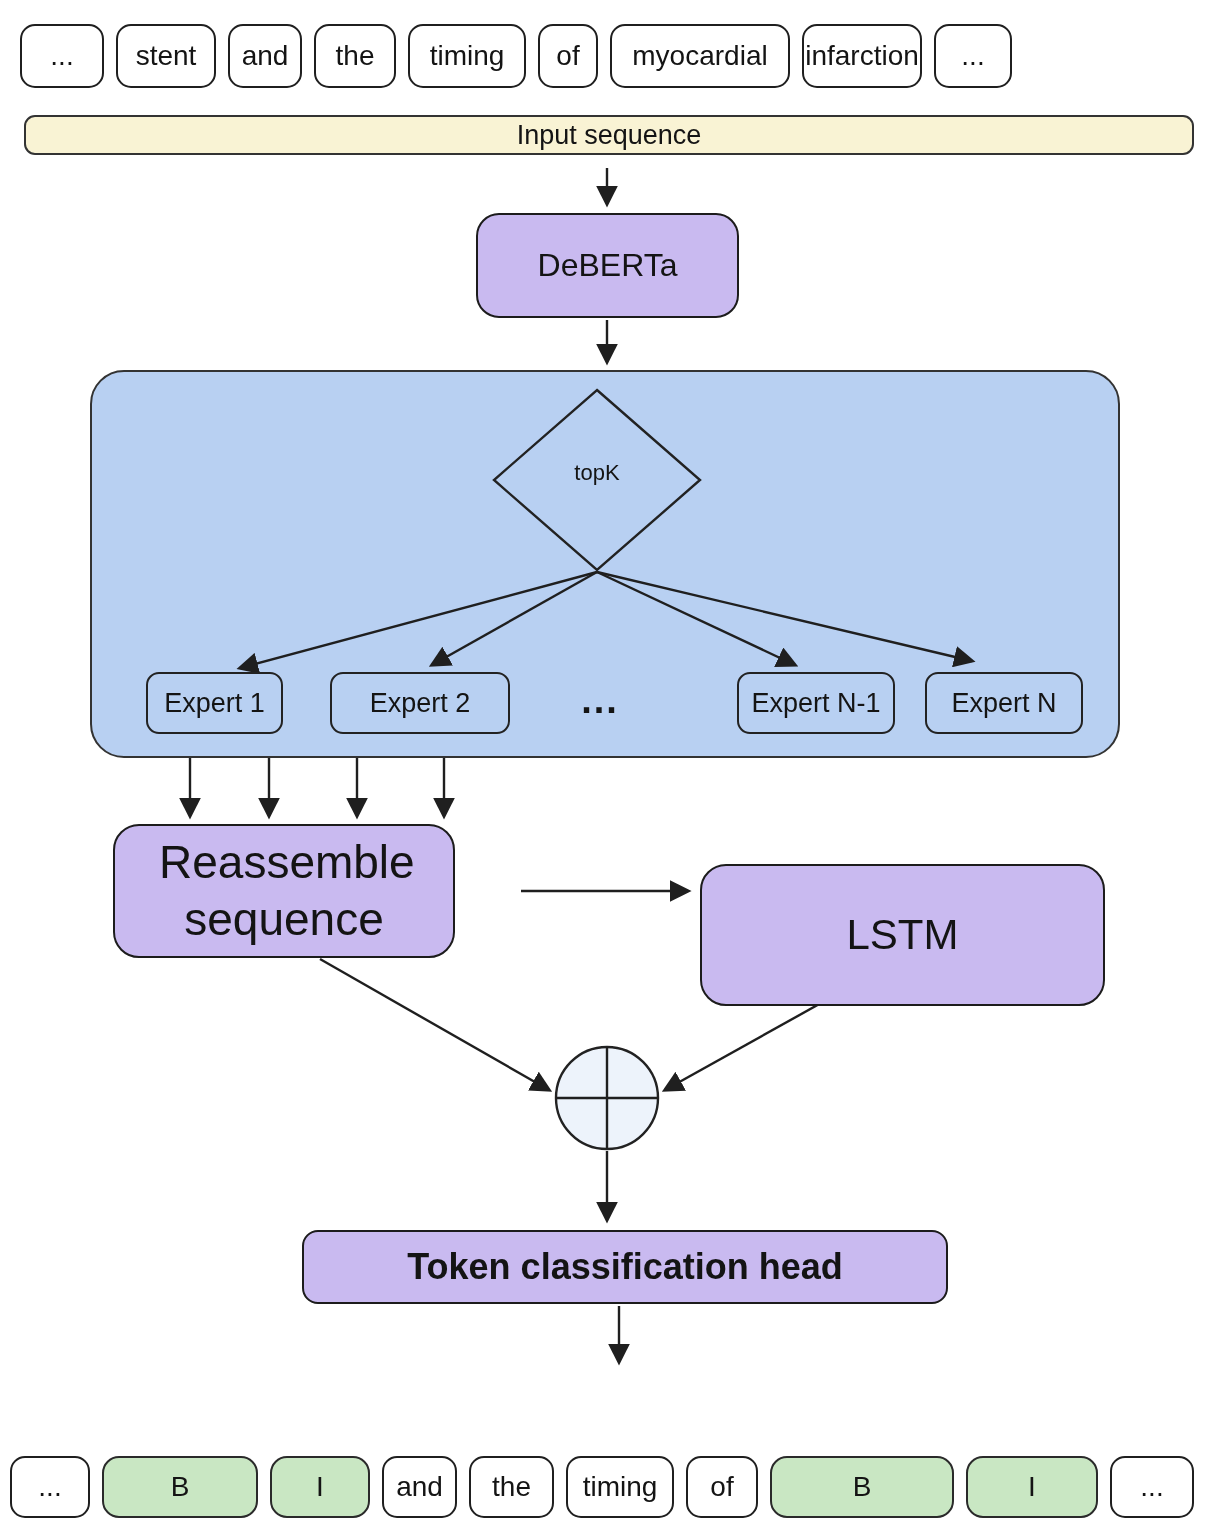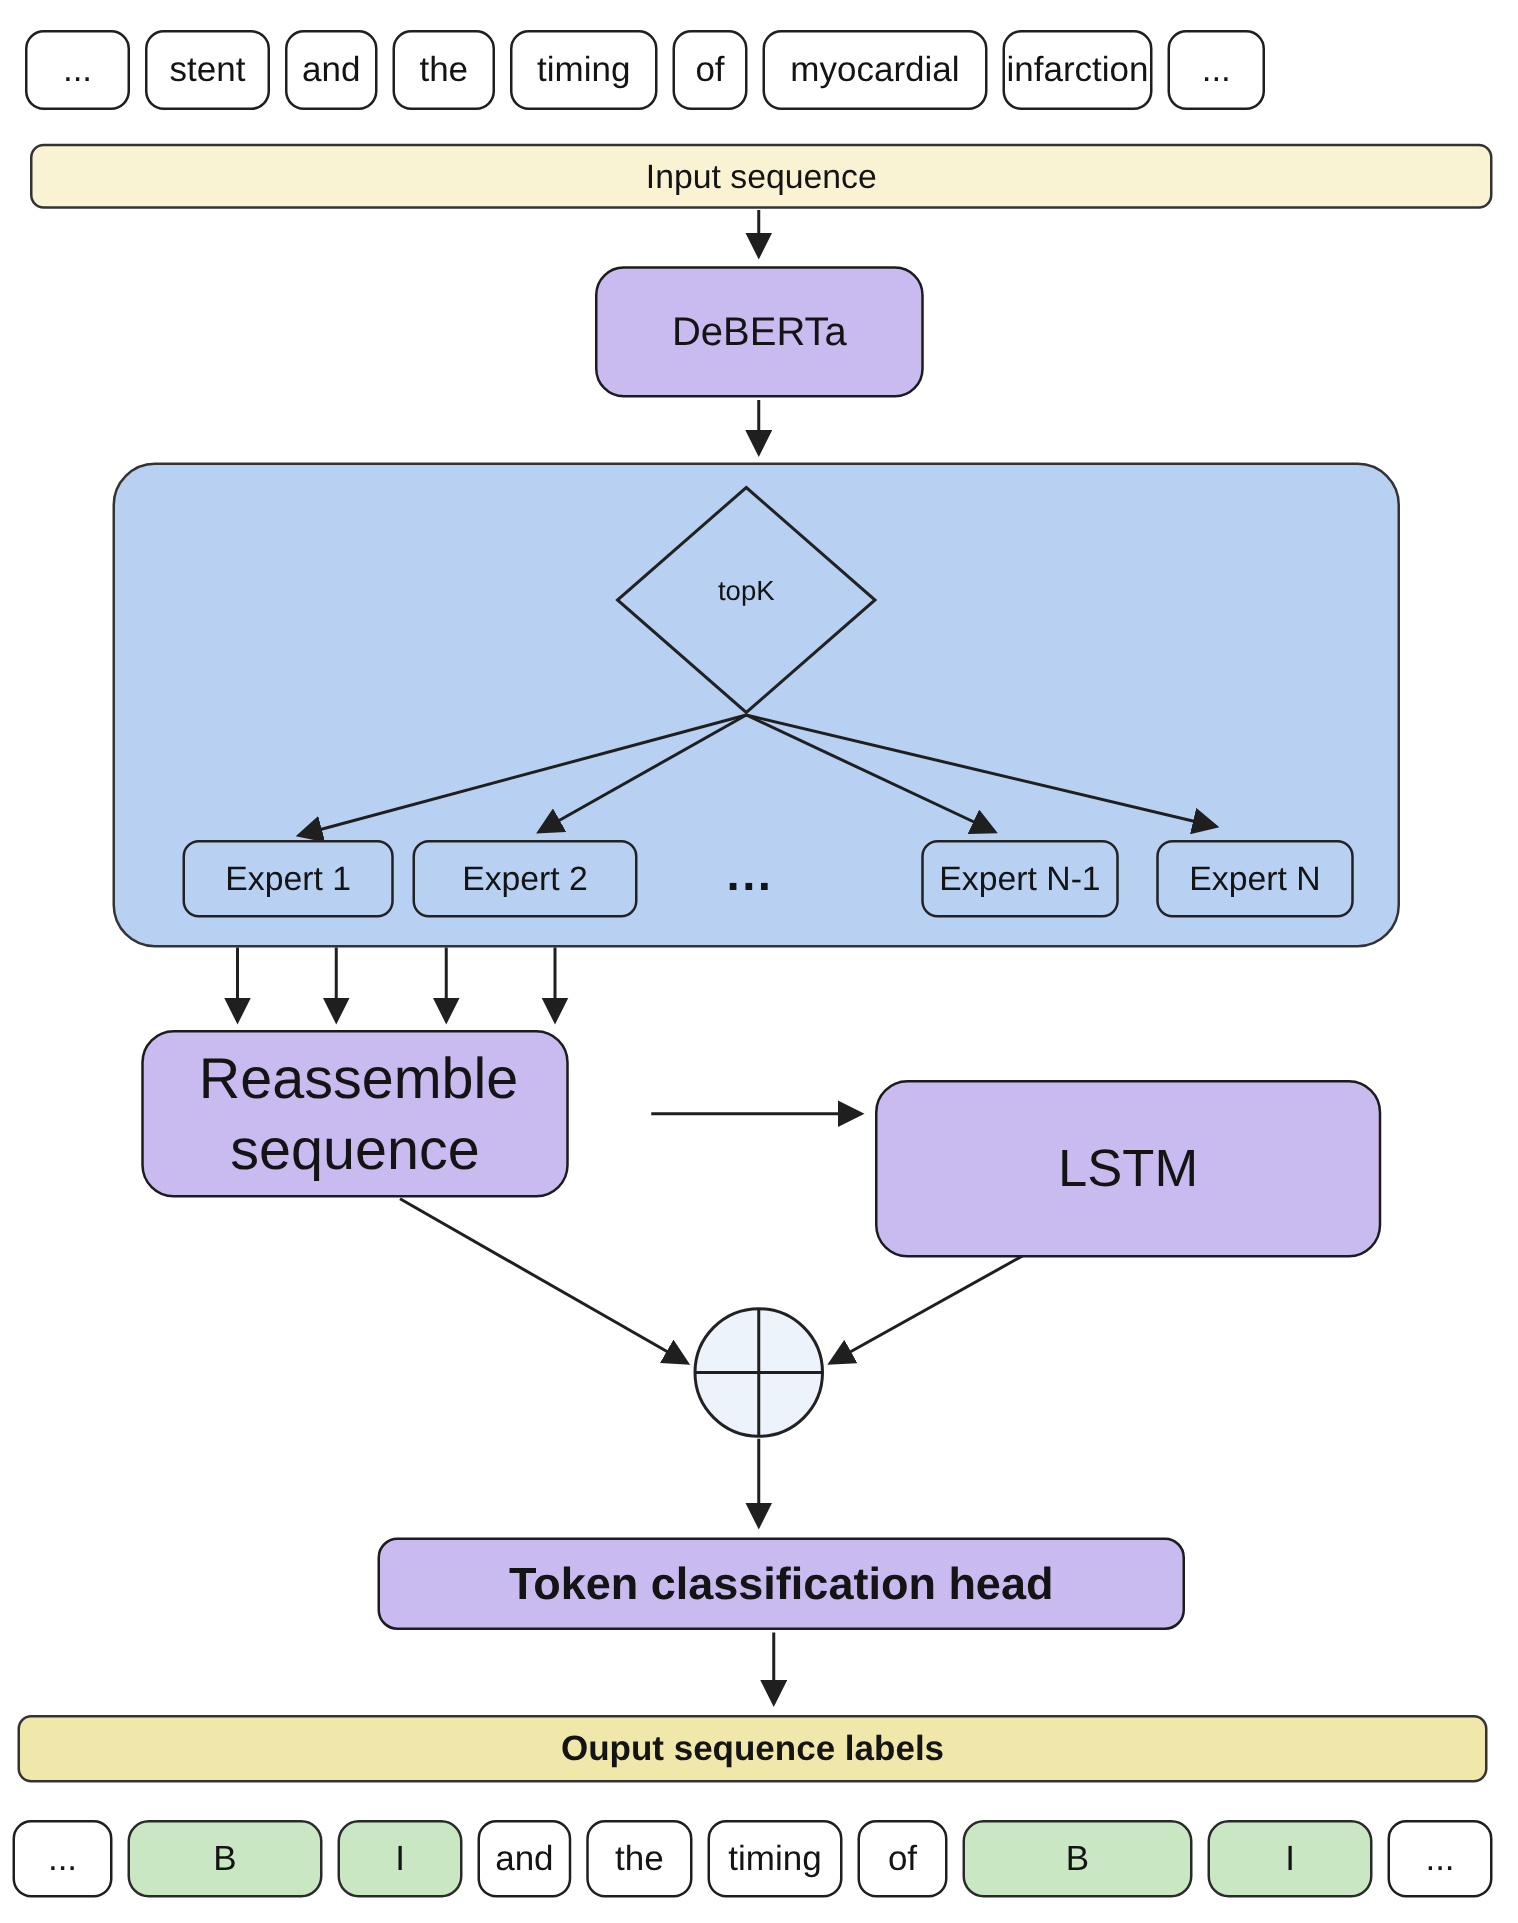--- a/index.html
+++ b/index.html
@@ -55,21 +55,21 @@
     position:absolute;left:90px;top:370px;width:1030px;height:388px;z-index:1;
     box-sizing:border-box;background:var(--router_blue,#b8d0f2);
     border:2.6px solid #333;border-radius:34px;
   }
   #topk-label{position:absolute;left:537px;top:460px;width:120px;text-align:center;font-size:22px;z-index:3;}
   .expert{
     position:absolute;box-sizing:border-box;z-index:3;top:672px;height:62px;
     border:2.4px solid #222;border-radius:13px;background:transparent;
     display:flex;align-items:center;justify-content:center;font-size:27px;white-space:nowrap;
   }
-  #expert-1{left:146px;width:169px;}
+  #expert-1{left:146px;width:137px;}
   #expert-2{left:330px;width:180px;}
   #expert-n1{left:737px;width:158px;}
   #expert-n{left:925px;width:158px;}
   #expert-dots{position:absolute;left:557px;top:672px;width:86px;height:56px;z-index:3;
     display:flex;align-items:center;justify-content:center;font-size:38px;font-weight:700;letter-spacing:2px;}
 </style>
 </head>
 <body>
 
 <div id="canvas">
@@ -118,21 +118,21 @@
     <div class="token" style="width:100px">stent</div>
     <div class="token" style="width:74px">and</div>
     <div class="token" style="width:82px">the</div>
     <div class="token" style="width:118px">timing</div>
     <div class="token" style="width:60px">of</div>
     <div class="token" style="width:180px">myocardial</div>
     <div class="token" style="width:120px">infarction</div>
     <div class="token" style="width:78px">...</div>
   </div>
 
-  <div class="bar input" style="left:24px;top:115px;width:1170px;height:52px;">
+  <div class="bar input" style="left:24px;top:115px;width:1170px;height:40px;">
     <span>Input sequence</span>
   </div>
 
   <div class="pbox" id="deberta">
     <span>DeBERTa</span>
   </div>
 
   <div id="router"></div>
   <div id="topk-label">topK</div>
 
@@ -154,23 +154,20 @@
     <div class="wrap">Reassemble sequence</div>
   </div>
   <div class="pbox" id="lstm">
     <span>LSTM</span>
   </div>
 
   <div class="pbox" id="head">
     <span>Token classification head</span>
   </div>
 
-  <div class="bar output" style="left:14px;top:1372px;width:1176px;height:54px;">
-    <span>Ouput sequence labels</span>
-  </div>
 
   <div class="token-row" style="left:10px;top:1456px;height:62px;">
     <div class="token" style="width:80px">...</div>
     <div class="token green" style="width:156px">B</div>
     <div class="token green" style="width:100px">I</div>
     <div class="token" style="width:75px">and</div>
     <div class="token" style="width:85px">the</div>
     <div class="token" style="width:108px">timing</div>
     <div class="token" style="width:72px">of</div>
     <div class="token green" style="width:184px">B</div>

